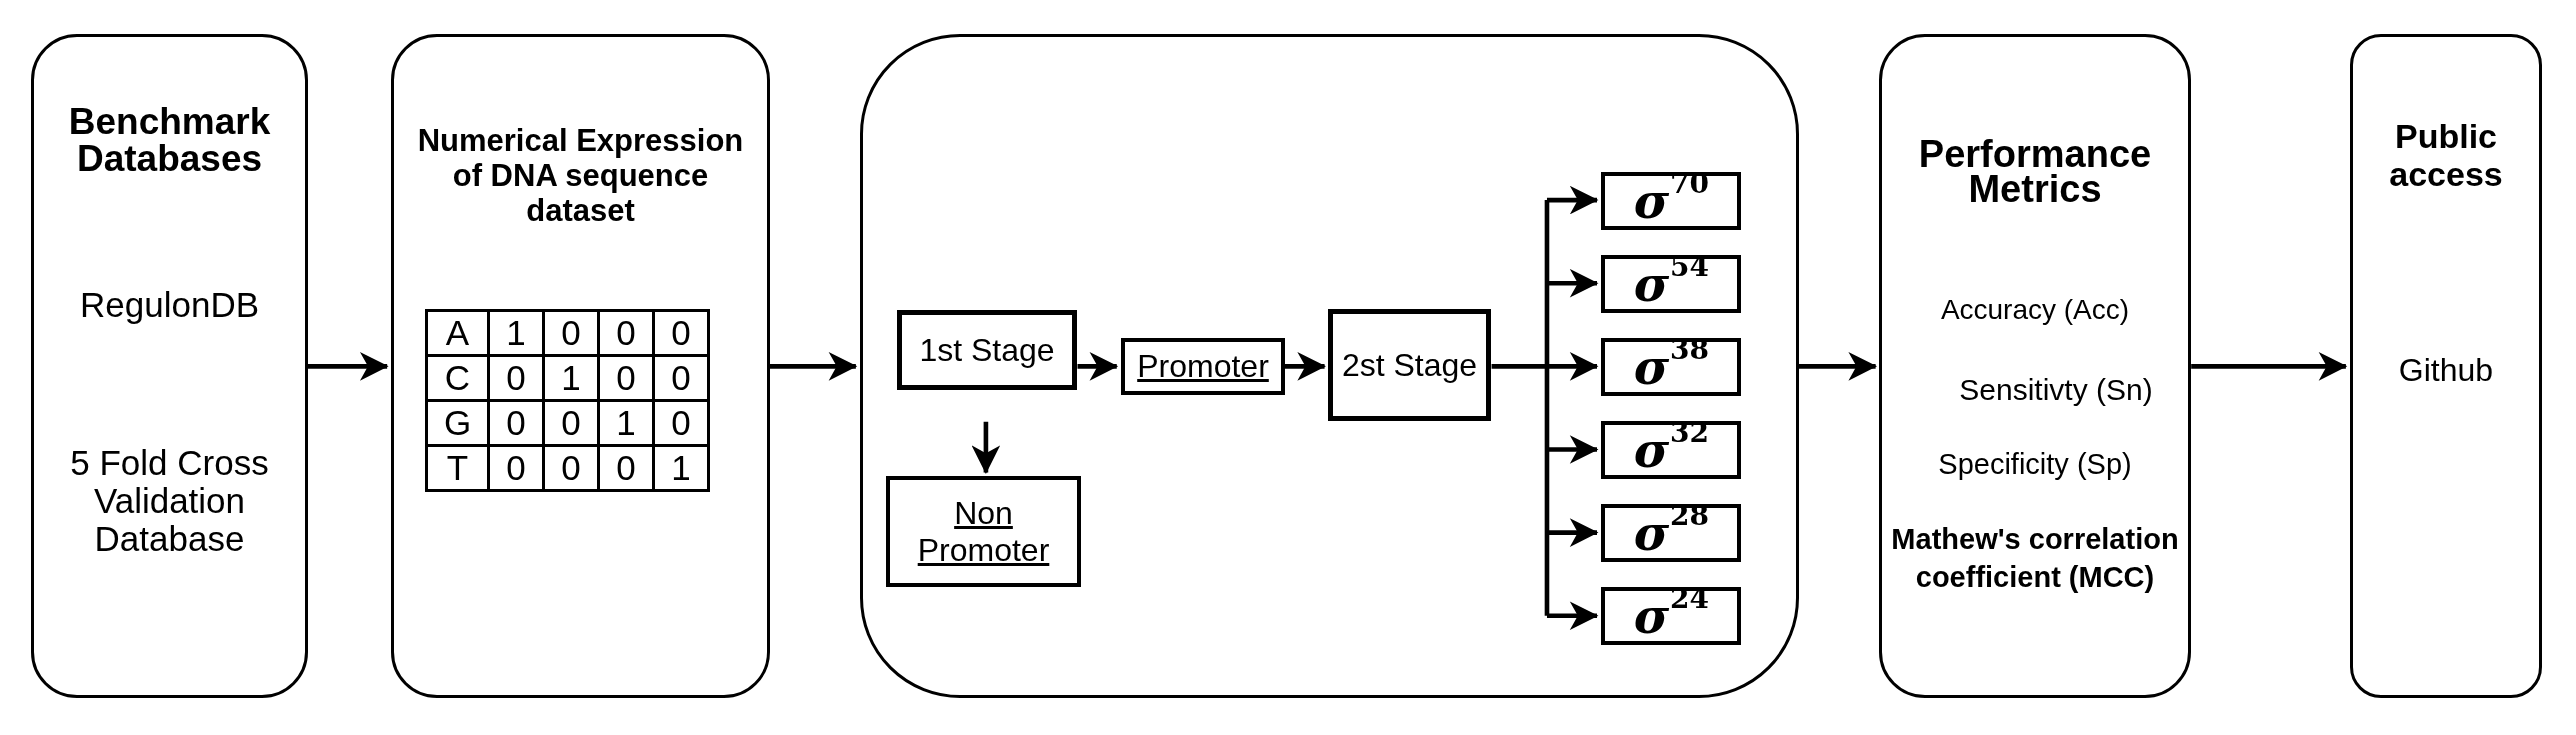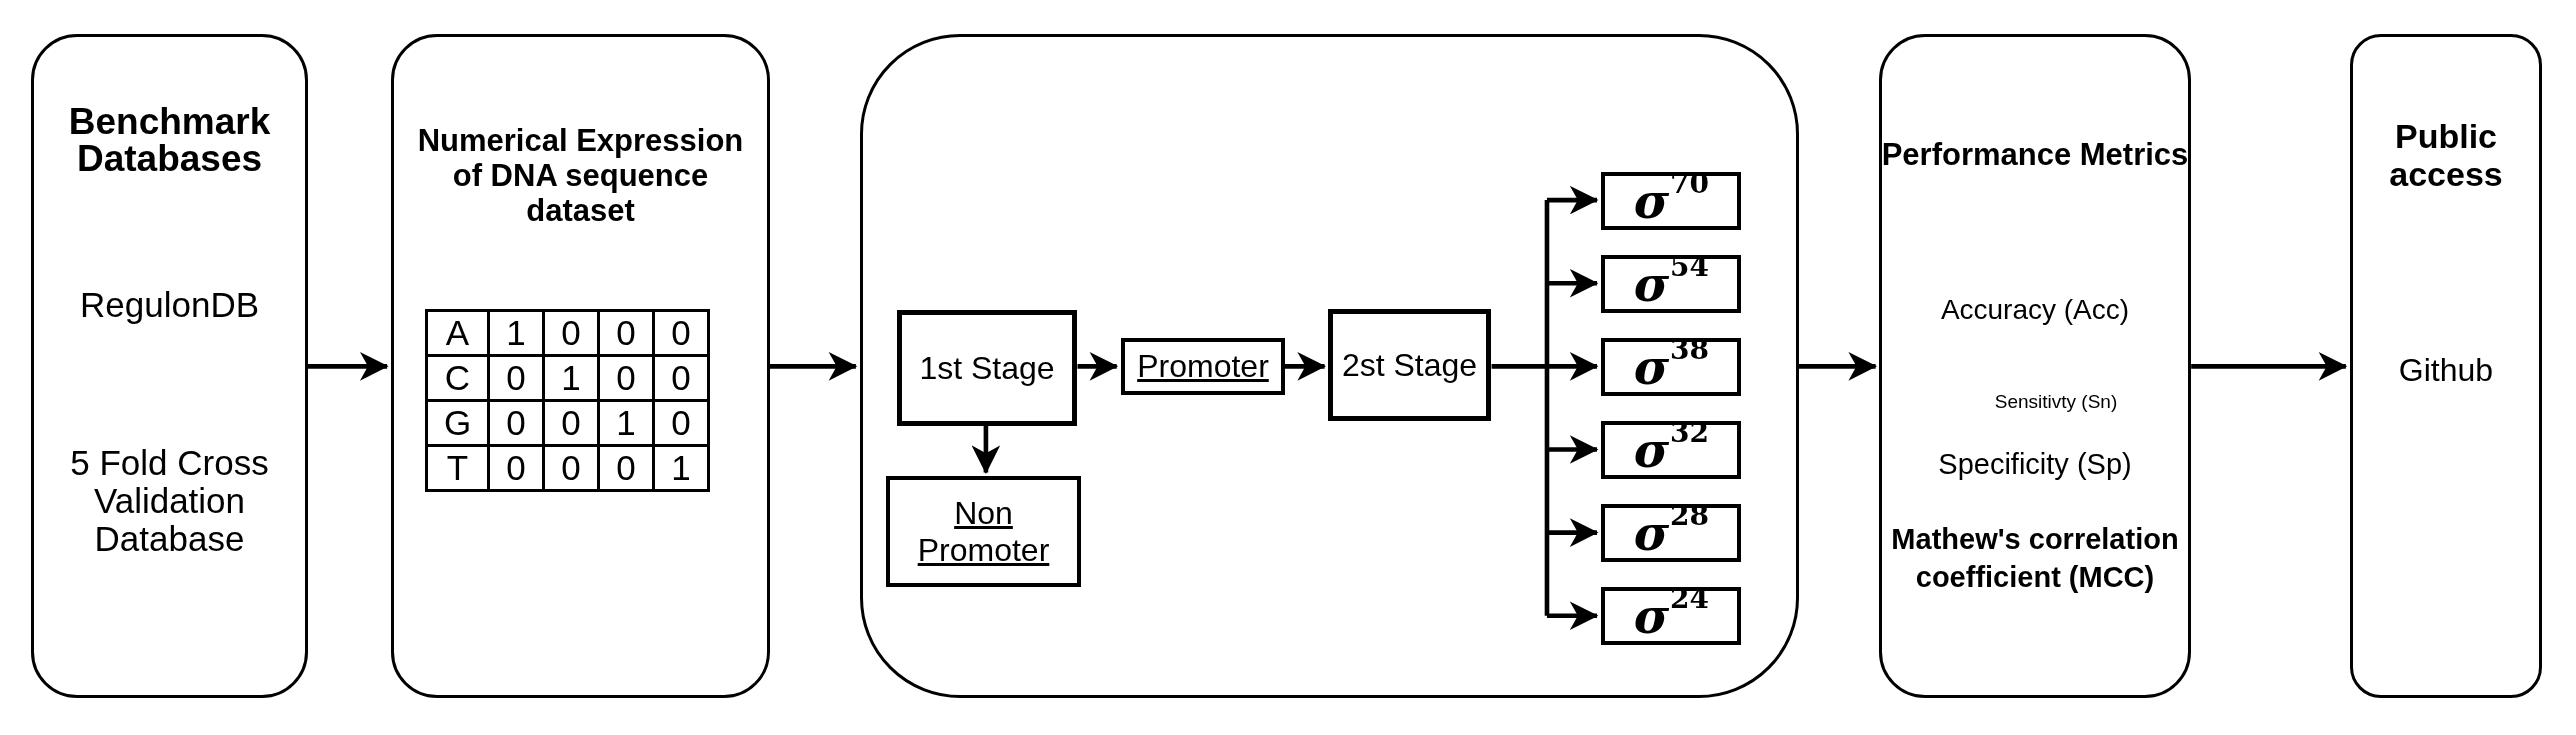--- a/index.html
+++ b/index.html
@@ -98,21 +98,21 @@
       <td>0</td>
       <td>0</td>
       <td>0</td>
       <td>1</td>
     </tr>
   </tbody>
     </table>
 
   <div class="container" id="model-container" style="left:860px; top:34px; width:939px; height:664px;"></div>
 
-  <div class="node-box" style="left:897px; top:310px; width:180px; height:116px;">
+  <div class="node-box" style="left:897px; top:310px; width:180px; height:80px;">
     <span>1st Stage</span>
   </div>
   <div class="node-box thin-box" style="left:1121px; top:338px; width:164px; height:57px;">
     <span>Promoter</span>
   </div>
   <div class="node-box" style="left:1328px; top:309px; width:163px; height:112px;">
     <span>2st Stage</span>
   </div>
   <div class="node-box thin-box" style="left:886px; top:476px; width:195px; height:111px;">
     <span>Non
@@ -138,23 +138,23 @@
   <div class="sigma-box" style="top:504px;">
     <span class="sigma-base">σ</span>
       <span class="sigma-sup">28</span>
   </div>
   <div class="sigma-box" style="top:587px;">
     <span class="sigma-base">σ</span>
       <span class="sigma-sup">24</span>
   </div>
 
   <div class="container" id="metrics-container" style="left:1879px; top:34px; width:312px; height:664px;"></div>
-  <div class="label bold" style="left:1879px; top:137px; width:312px; font-size:31px; line-height:35px;">Performance Metrics</div>
+  <div class="label bold" style="left:1879px; top:137px; width:312px; font-size:38px; line-height:35px;">Performance Metrics</div>
   <div class="label" style="left:1879px; top:292px; width:312px; font-size:28px; line-height:35px;">Accuracy (Acc)</div>
-  <div class="label" style="left:1879px; top:372px; width:354px; font-size:19px; line-height:35px;margin-top:12px;">Sensitivty (Sn)</div>
+  <div class="label" style="left:1879px; top:372px; width:354px; font-size:30px; line-height:35px;">Sensitivty (Sn)</div>
   <div class="label" style="left:1879px; top:447px; width:312px; font-size:29px; line-height:35px;">Specificity (Sp)</div>
   <div class="label" style="left:1879px; top:520px; width:312px; font-size:29px; line-height:38px;font-weight:bold;">Mathew's correlation
 coefficient (MCC)</div>
 
   <div class="container" id="public-container" style="left:2350px; top:34px; width:192px; height:664px;"></div>
   <div class="label bold" style="left:2350px; top:117px; width:192px; font-size:34px; line-height:38px;">Public
 access</div>
   <div class="label" style="left:2350px; top:352px; width:192px; font-size:32px; line-height:37px;">Github</div>
 
   <svg id="connector-layer" width="2576" height="735" viewBox="0 0 3347 955">

